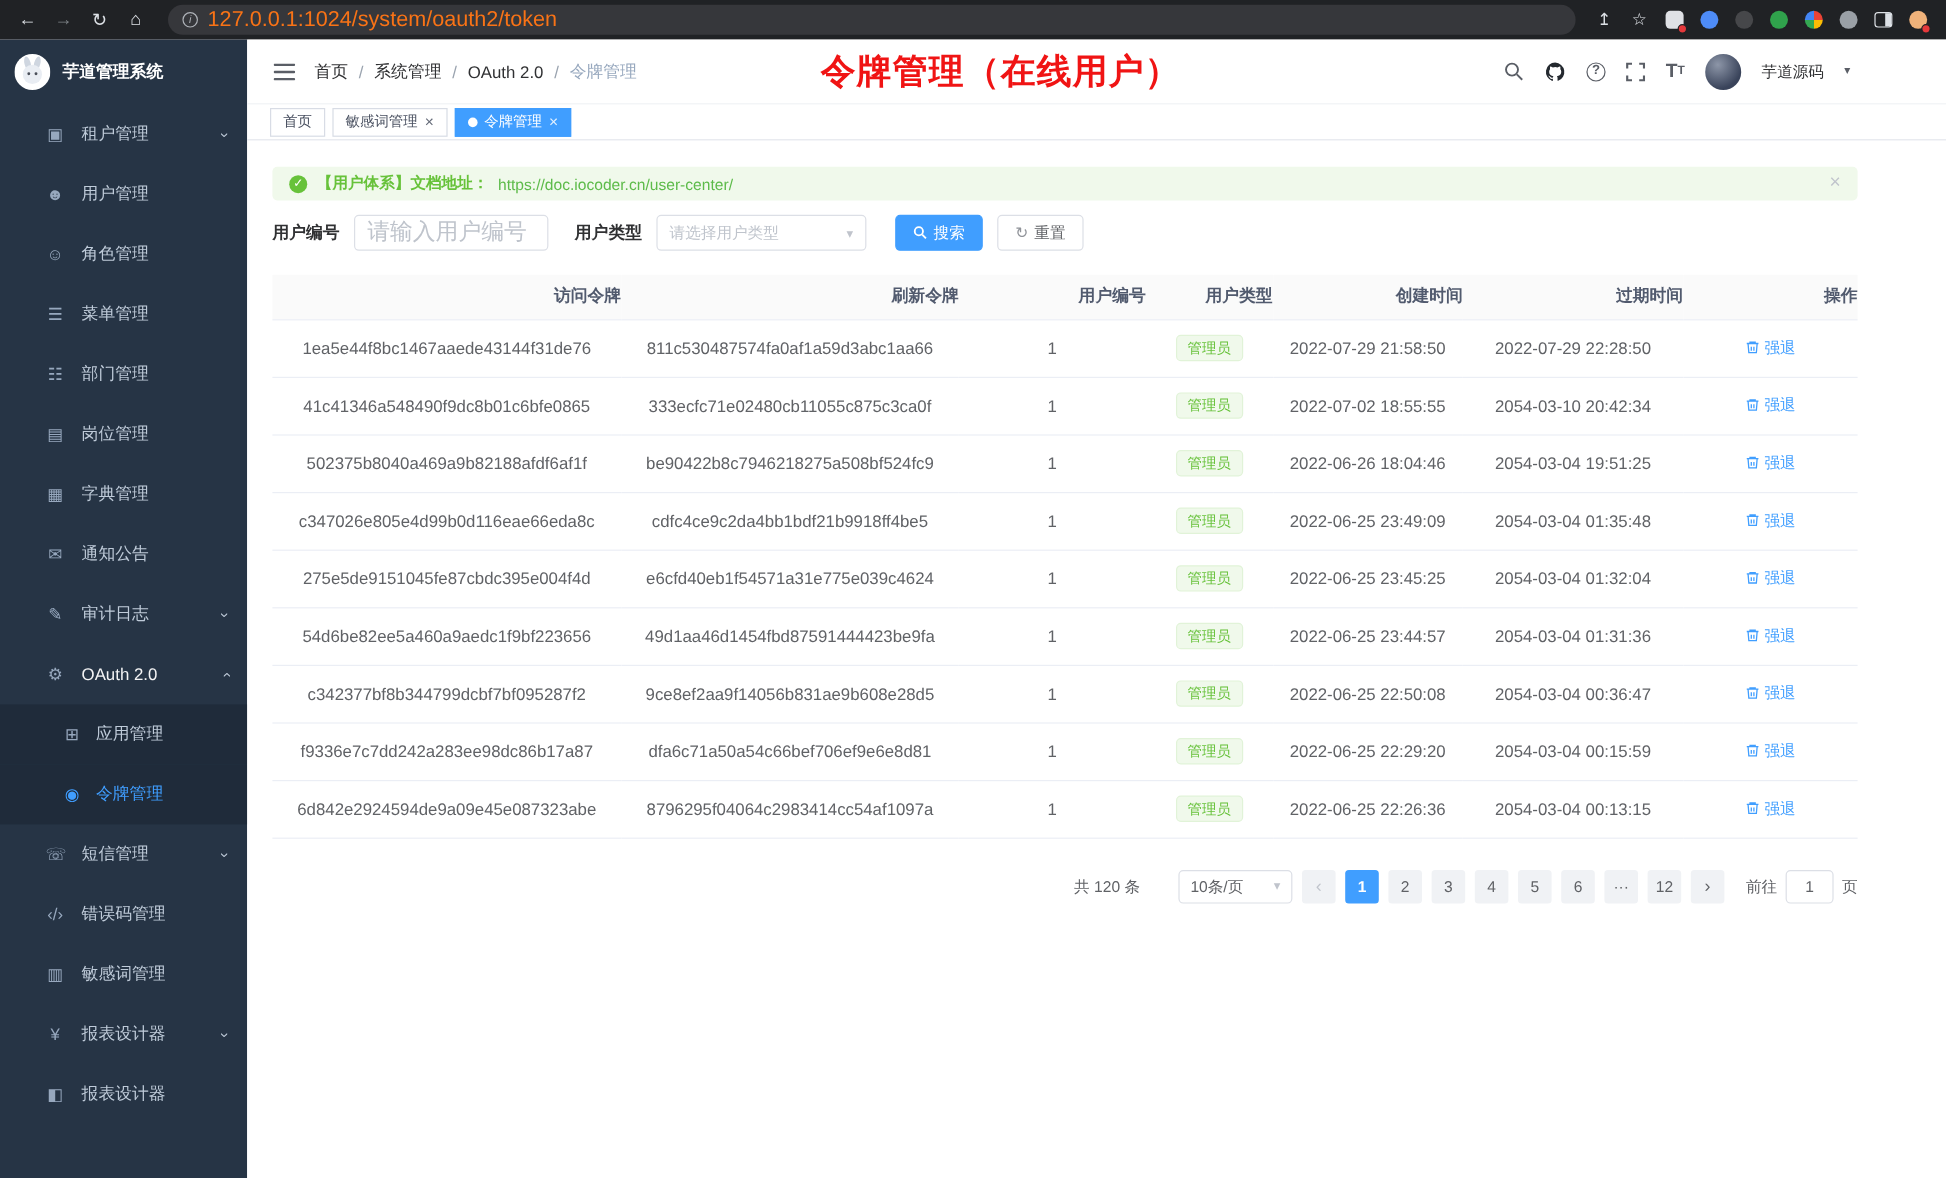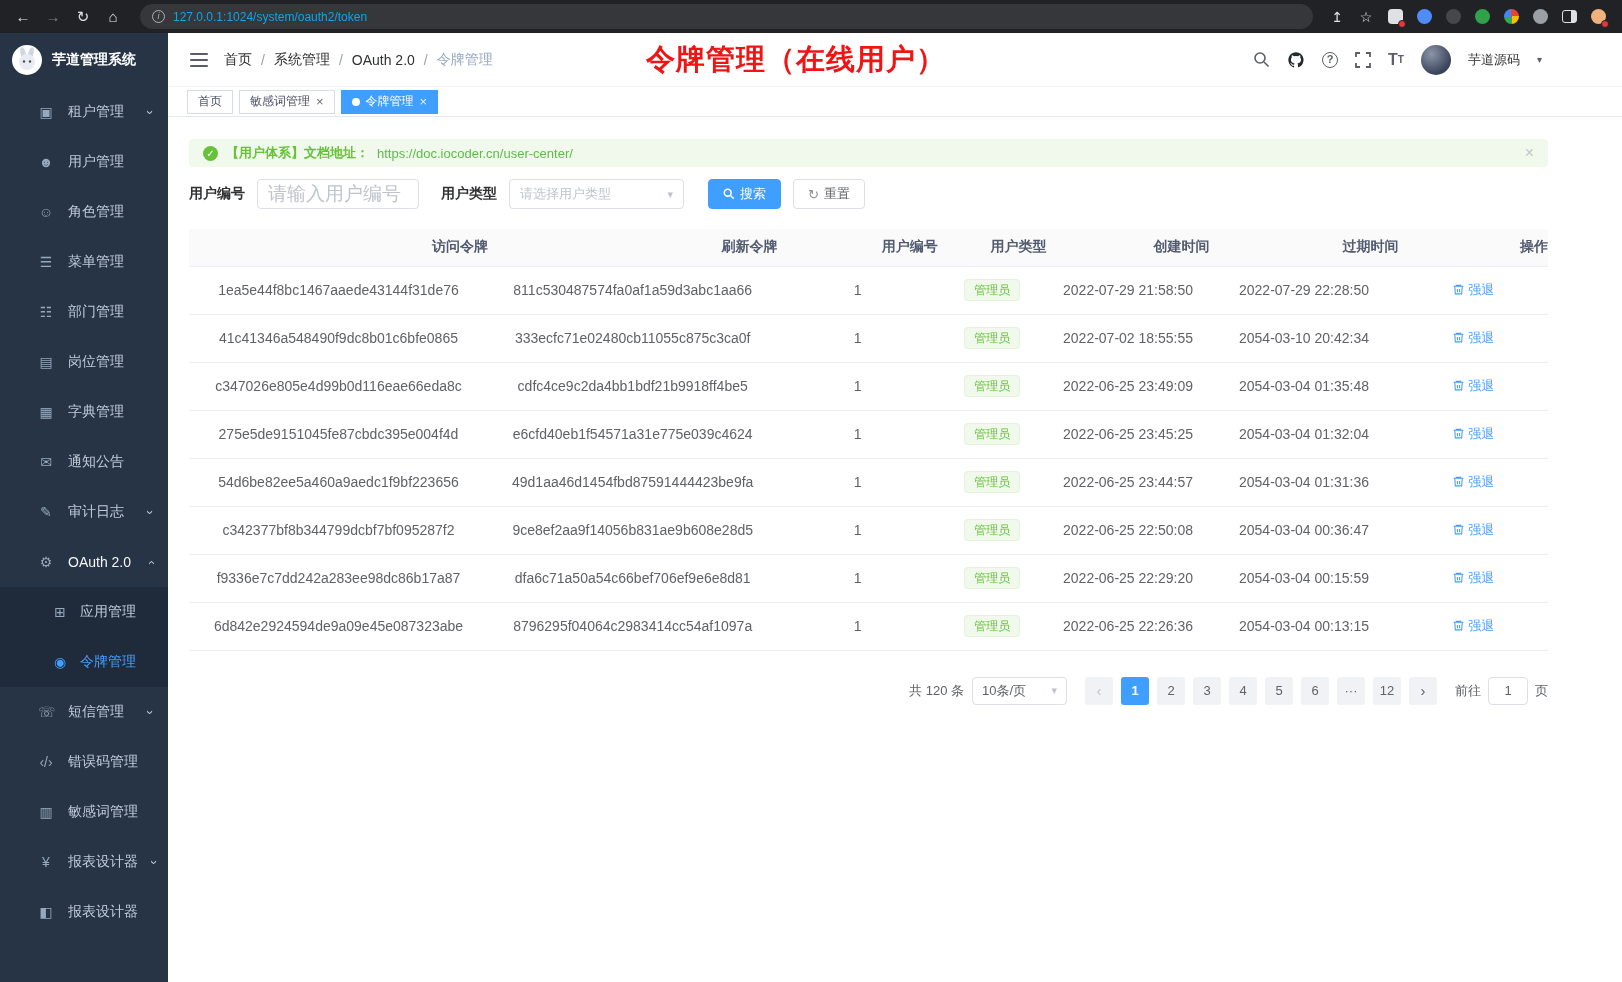--- a/index.html
+++ b/index.html
@@ -6,35 +6,35 @@
   *{box-sizing:border-box;margin:0;padding:0}
   html,body{width:1622px;height:982px;overflow:hidden}
   body{font-family:"Liberation Sans","DejaVu Sans",sans-serif;font-size:14px;color:#303133;background:#fff}
 
   
   .browser{height:33px;background:#202225;display:flex;align-items:center;padding:0 10px;gap:4px}
   .b-btn{width:26px;height:26px;border-radius:50%;display:flex;align-items:center;justify-content:center;color:#dde1e6;font-size:15px;cursor:pointer}
   .b-btn.dim{color:#7c8186}
   .urlbar{flex:1;height:25px;background:#36373b;border-radius:13px;display:flex;align-items:center;gap:8px;padding:0 12px;margin:0 10px;cursor:text}
   .info-icon{width:13px;height:13px;border:1.2px solid #aeb2b8;border-radius:50%;color:#aeb2b8;font-size:9px;line-height:11px;text-align:center;font-style:italic;flex-shrink:0}
-  .url-text{color:#0ea5e9;font-size:12px;white-space:nowrap}
+  .url-text{color:#f97316;font-size:18px;white-space:nowrap}
   .b-right{display:flex;align-items:center;gap:9px;padding-right:4px}
   .b-ico{position:relative;width:20px;height:20px;display:flex;align-items:center;justify-content:center;color:#dde1e6;font-size:14px;cursor:pointer}
   .dot-badge{position:absolute;right:-1px;bottom:-1px;width:8px;height:8px;border-radius:50%;background:#e5383b;border:1px solid #202225}
   .sq{width:15px;height:15px;border-radius:4px;background:#dfe1e5}
   .circ{width:15px;height:15px;border-radius:50%}
   .pinwheel{background:conic-gradient(#ea4335 0 25%,#fbbc04 0 50%,#34a853 0 75%,#4285f4 0)}
   .panel-ico{width:15px;height:13px;border:1.6px solid #dde1e6;border-radius:3px;position:relative}
   .panel-ico::after{content:"";position:absolute;top:0;right:0;width:5px;height:100%;background:#dde1e6}
 
   
   .shell{display:flex;height:949px}
 
   
-  .sidebar{width:168px;background:#263445;flex-shrink:0;display:flex;flex-direction:column}
+  .sidebar{width:206px;background:#263445;flex-shrink:0;display:flex;flex-direction:column}
   .logo{height:54px;display:flex;align-items:center;gap:10px;padding:0 12px}
   .logo-title{color:#fff;font-size:14px;font-weight:700;white-space:nowrap}
   .menu{flex:1}
   .menu-item{height:50px;display:flex;align-items:center;gap:14px;padding:0 16px 0 38px;color:#bfcbd9;font-size:14px;cursor:pointer;white-space:nowrap}
   .menu-item.sub{background:#1f2b3a;padding-left:52px;gap:12px}
   .menu-item.expanded .mi-label{color:#f4f4f5}
   .menu-item.active,.menu-item.active .mi-icon{color:#409eff}
   .mi-icon{width:16px;text-align:center;font-size:14px;color:#97a8be;flex-shrink:0}
   .mi-label{flex:1}
   .mi-chevron{font-size:13px;color:#bfcbd9;transform:rotate(90deg)}
@@ -96,22 +96,22 @@
   th:nth-child(3),td:nth-child(3){width:11.8%}
   th:nth-child(4),td:nth-child(4){width:8%}
   th:nth-child(5),td:nth-child(5){width:12%}
   th:nth-child(6),td:nth-child(6){width:13.9%}
   th:nth-child(7),td:nth-child(7){width:11%}
   .badge{display:inline-block;padding:3px 9px;font-size:12px;border-radius:4px;background:#f0f9eb;border:1px solid #e1f3d8;color:#67c23a;line-height:1.2}
   .force-logout{color:#409eff;font-size:13px;display:inline-flex;align-items:center;gap:3px;cursor:pointer;text-decoration:none}
   .trash{width:13px;height:13px}
 
   .pagination{display:flex;align-items:center;justify-content:flex-end;gap:8px;margin-top:26px;font-size:13px;color:#606266}
-  .pg-total{margin-right:0}
-  .pg-size{width:95px;height:28px;border:1px solid #dcdfe6;border-radius:4px;display:flex;align-items:center;justify-content:space-between;padding:0 9px;cursor:pointer;margin-right:10px}
+  .pg-total{margin-right:24px}
+  .pg-size{width:95px;height:28px;border:1px solid #dcdfe6;border-radius:4px;display:flex;align-items:center;justify-content:space-between;padding:0 9px;cursor:pointer;}
   .page-btn,.pg-nav{min-width:28px;height:28px;background:#f0f2f5;border:none;border-radius:3px;font-size:13px;color:#606266;cursor:pointer;font-family:inherit}
   .page-btn.active{background:#409eff;color:#fff;font-weight:700}
   .pg-nav{font-size:15px}
   .pg-nav.disabled{color:#c0c4cc;cursor:default}
   .pg-goto{display:flex;align-items:center;gap:7px;margin-left:10px}
   .pg-goto-input{width:40px;height:28px;border:1px solid #dcdfe6;border-radius:4px;text-align:center;font-size:13px;color:#606266;outline:none;font-family:inherit}
 </style>
 </head>
 <body>
 
@@ -374,20 +374,34 @@
               <td>2022-07-02 18:55:55</td>
               <td>2054-03-10 20:42:34</td>
               <td><a class="force-logout">
                   <svg class="trash" viewBox="0 0 24 24" fill="none" stroke="currentColor" stroke-width="2">
                     <path d="M3 6h18M8 6V4h8v2M5 6l1.2 14h11.6L19 6M10 11v6M14 11v6"></path>
                   </svg>
                   <span>强退</span>
                 </a></td>
             </tr>
             <tr>
+              <td>502375b8040a469a9b82188afdf6af1f</td>
+              <td>be90422b8c7946218275a508bf524fc9</td>
+              <td>1</td>
+              <td><span class="badge">管理员</span></td>
+              <td>2022-06-26 18:04:46</td>
+              <td>2054-03-04 19:51:25</td>
+              <td><a class="force-logout">
+                  <svg class="trash" viewBox="0 0 24 24" fill="none" stroke="currentColor" stroke-width="2">
+                    <path d="M3 6h18M8 6V4h8v2M5 6l1.2 14h11.6L19 6M10 11v6M14 11v6"></path>
+                  </svg>
+                  <span>强退</span>
+                </a></td>
+            </tr>
+            <tr>
               <td>c347026e805e4d99b0d116eae66eda8c</td>
               <td>cdfc4ce9c2da4bb1bdf21b9918ff4be5</td>
               <td>1</td>
               <td><span class="badge">管理员</span></td>
               <td>2022-06-25 23:49:09</td>
               <td>2054-03-04 01:35:48</td>
               <td><a class="force-logout">
                   <svg class="trash" viewBox="0 0 24 24" fill="none" stroke="currentColor" stroke-width="2">
                     <path d="M3 6h18M8 6V4h8v2M5 6l1.2 14h11.6L19 6M10 11v6M14 11v6"></path>
                   </svg>

